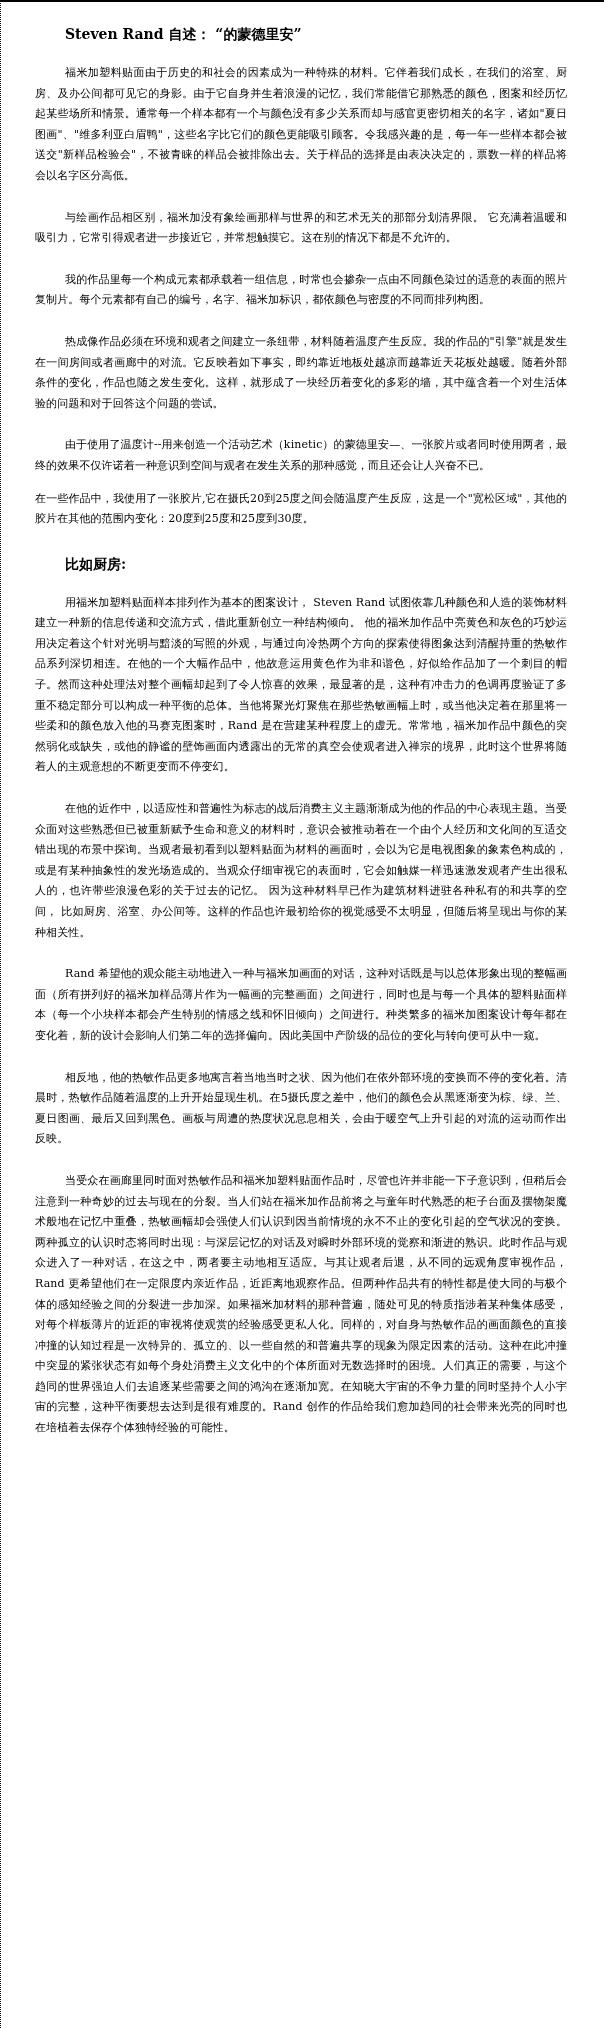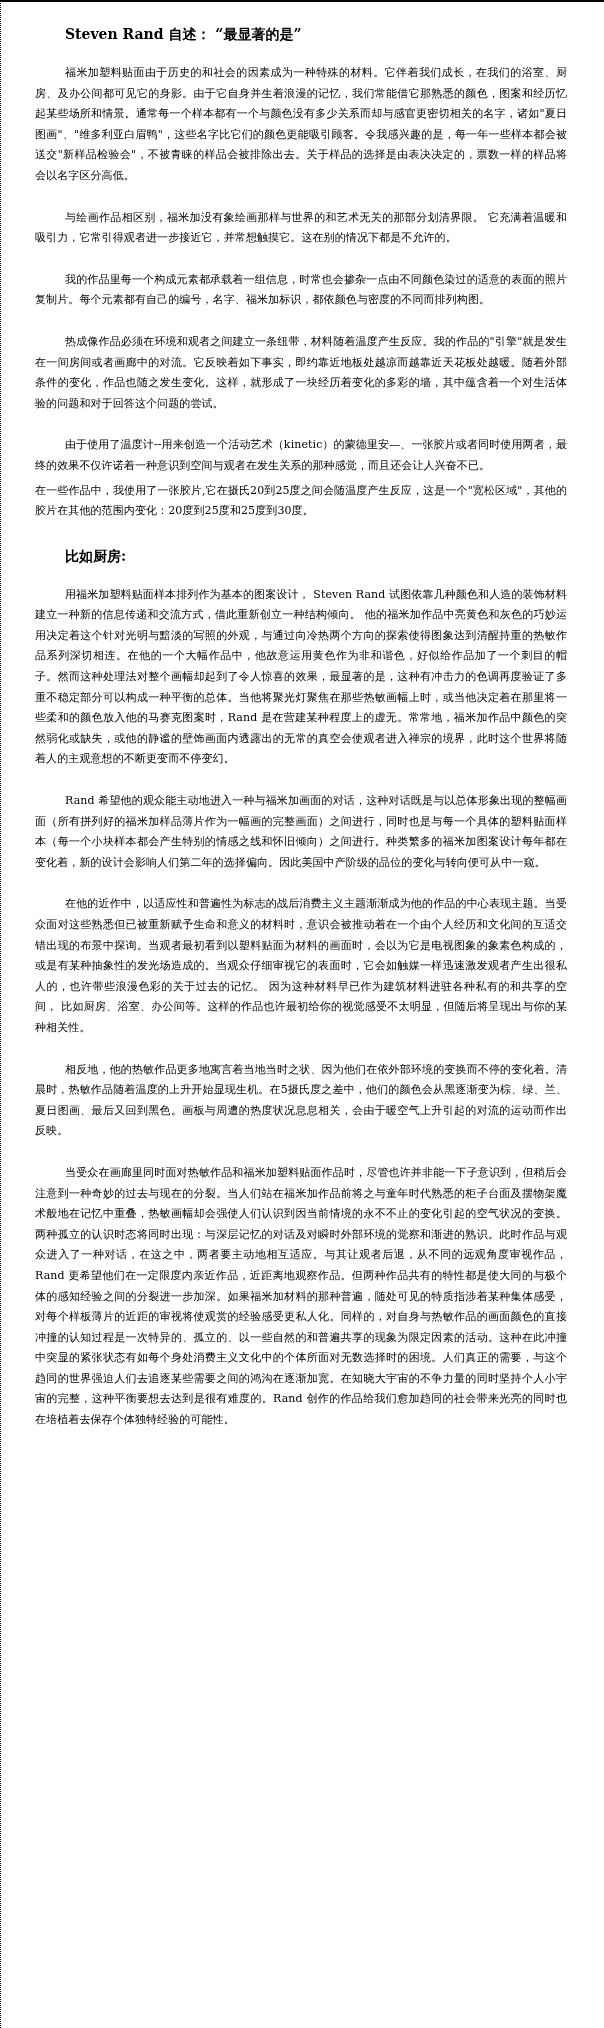--- a/index.html
+++ b/index.html
@@ -43,40 +43,40 @@
     padding-left: 30px;
   }
   p.para {
     font-size: 11px;
     line-height: 20.6px;
     margin: 0 0 21px 0;
     text-indent: 30px;
     text-align: justify;
     letter-spacing: 0.1px;
   }
-  p.para.tight { margin-bottom: 4px; }
+  p.para.tight { margin-bottom: 12px; }
   p.para.noindent { text-indent: 0; }
 </style>
 </head>
 <body>
 
 <div class="page">
   <div class="content">
 
-    <h1 class="title">Steven Rand 自述： “最显著的是”</h1>
+    <h1 class="title">Steven Rand 自述： “的蒙德里安”</h1>
 
     <p class="para">福米加塑料贴面由于历史的和社会的因素成为一种特殊的材料。它伴着我们成长，在我们的浴室、厨房、及办公间都可见它的身影。由于它自身并生着浪漫的记忆，我们常能借它那熟悉的颜色，图案和经历忆起某些场所和情景。通常每一个样本都有一个与颜色没有多少关系而却与感官更密切相关的名字，诸如"夏日图画"、"维多利亚白眉鸭"，这些名字比它们的颜色更能吸引顾客。令我感兴趣的是，每一年一些样本都会被送交"新样品检验会"，不被青睐的样品会被排除出去。关于样品的选择是由表决决定的，票数一样的样品将会以名字区分高低。</p>
     <p class="para">与绘画作品相区别，福米加没有象绘画那样与世界的和艺术无关的那部分划清界限。 它充满着温暖和吸引力，它常引得观者进一步接近它，并常想触摸它。这在别的情况下都是不允许的。</p>
     <p class="para">我的作品里每一个构成元素都承载着一组信息，时常也会掺杂一点由不同颜色染过的适意的表面的照片复制片。每个元素都有自己的编号，名字、福米加标识，都依颜色与密度的不同而排列构图。</p>
     <p class="para">热成像作品必须在环境和观者之间建立一条纽带，材料随着温度产生反应。我的作品的"引擎"就是发生在一间房间或者画廊中的对流。它反映着如下事实，即约靠近地板处越凉而越靠近天花板处越暖。随着外部条件的变化，作品也随之发生变化。这样，就形成了一块经历着变化的多彩的墙，其中蕴含着一个对生活体验的问题和对于回答这个问题的尝试。</p>
     <p class="para tight">由于使用了温度计--用来创造一个活动艺术（kinetic）的蒙德里安—、一张胶片或者同时使用两者，最终的效果不仅许诺着一种意识到空间与观者在发生关系的那种感觉，而且还会让人兴奋不已。</p>
     <p class="para noindent">在一些作品中，我使用了一张胶片,它在摄氏20到25度之间会随温度产生反应，这是一个"宽松区域"，其他的胶片在其他的范围内变化：20度到25度和25度到30度。</p>
 
     <h2 class="section-heading">比如厨房:</h2>
 
     <p class="para">用福米加塑料贴面样本排列作为基本的图案设计， Steven Rand 试图依靠几种颜色和人造的装饰材料建立一种新的信息传递和交流方式，借此重新创立一种结构倾向。 他的福米加作品中亮黄色和灰色的巧妙运用决定着这个针对光明与黯淡的写照的外观，与通过向冷热两个方向的探索使得图象达到清醒持重的热敏作品系列深切相连。在他的一个大幅作品中，他故意运用黄色作为非和谐色，好似给作品加了一个刺目的帽子。然而这种处理法对整个画幅却起到了令人惊喜的效果，最显著的是，这种有冲击力的色调再度验证了多重不稳定部分可以构成一种平衡的总体。当他将聚光灯聚焦在那些热敏画幅上时，或当他决定着在那里将一些柔和的颜色放入他的马赛克图案时，Rand 是在营建某种程度上的虚无。常常地，福米加作品中颜色的突然弱化或缺失，或他的静谧的壁饰画面内透露出的无常的真空会使观者进入禅宗的境界，此时这个世界将随着人的主观意想的不断更变而不停变幻。</p>
+    <p class="para">在他的近作中，以适应性和普遍性为标志的战后消费主义主题渐渐成为他的作品的中心表现主题。当受众面对这些熟悉但已被重新赋予生命和意义的材料时，意识会被推动着在一个由个人经历和文化间的互适交错出现的布景中探询。当观者最初看到以塑料贴面为材料的画面时，会以为它是电视图象的象素色构成的，或是有某种抽象性的发光场造成的。当观众仔细审视它的表面时，它会如触媒一样迅速激发观者产生出很私人的，也许带些浪漫色彩的关于过去的记忆。 因为这种材料早已作为建筑材料进驻各种私有的和共享的空间， 比如厨房、浴室、办公间等。这样的作品也许最初给你的视觉感受不太明显，但随后将呈现出与你的某种相关性。</p>
     <p class="para">Rand 希望他的观众能主动地进入一种与福米加画面的对话，这种对话既是与以总体形象出现的整幅画面（所有拼列好的福米加样品薄片作为一幅画的完整画面）之间进行，同时也是与每一个具体的塑料贴面样本（每一个小块样本都会产生特别的情感之线和怀旧倾向）之间进行。种类繁多的福米加图案设计每年都在变化着，新的设计会影响人们第二年的选择偏向。因此美国中产阶级的品位的变化与转向便可从中一窥。</p>
-    <p class="para">在他的近作中，以适应性和普遍性为标志的战后消费主义主题渐渐成为他的作品的中心表现主题。当受众面对这些熟悉但已被重新赋予生命和意义的材料时，意识会被推动着在一个由个人经历和文化间的互适交错出现的布景中探询。当观者最初看到以塑料贴面为材料的画面时，会以为它是电视图象的象素色构成的，或是有某种抽象性的发光场造成的。当观众仔细审视它的表面时，它会如触媒一样迅速激发观者产生出很私人的，也许带些浪漫色彩的关于过去的记忆。 因为这种材料早已作为建筑材料进驻各种私有的和共享的空间， 比如厨房、浴室、办公间等。这样的作品也许最初给你的视觉感受不太明显，但随后将呈现出与你的某种相关性。</p>
     <p class="para">相反地，他的热敏作品更多地寓言着当地当时之状、因为他们在依外部环境的变换而不停的变化着。清晨时，热敏作品随着温度的上升开始显现生机。在5摄氏度之差中，他们的颜色会从黑逐渐变为棕、绿、兰、夏日图画、最后又回到黑色。画板与周遭的热度状况息息相关，会由于暖空气上升引起的对流的运动而作出反映。</p>
     <p class="para">当受众在画廊里同时面对热敏作品和福米加塑料贴面作品时，尽管也许并非能一下子意识到，但稍后会注意到一种奇妙的过去与现在的分裂。当人们站在福米加作品前将之与童年时代熟悉的柜子台面及摆物架魔术般地在记忆中重叠，热敏画幅却会强使人们认识到因当前情境的永不不止的变化引起的空气状况的变换。两种孤立的认识时态将同时出现：与深层记忆的对话及对瞬时外部环境的觉察和渐进的熟识。此时作品与观众进入了一种对话，在这之中，两者要主动地相互适应。与其让观者后退，从不同的远观角度审视作品，Rand 更希望他们在一定限度内亲近作品，近距离地观察作品。但两种作品共有的特性都是使大同的与极个体的感知经验之间的分裂进一步加深。如果福米加材料的那种普遍，随处可见的特质指涉着某种集体感受，对每个样板薄片的近距的审视将使观赏的经验感受更私人化。同样的，对自身与热敏作品的画面颜色的直接冲撞的认知过程是一次特异的、孤立的、以一些自然的和普遍共享的现象为限定因素的活动。这种在此冲撞中突显的紧张状态有如每个身处消费主义文化中的个体所面对无数选择时的困境。人们真正的需要，与这个趋同的世界强迫人们去追逐某些需要之间的鸿沟在逐渐加宽。在知晓大宇宙的不争力量的同时坚持个人小宇宙的完整，这种平衡要想去达到是很有难度的。Rand 创作的作品给我们愈加趋同的社会带来光亮的同时也在培植着去保存个体独特经验的可能性。</p>
 
   </div>
 </div>
 
 </body></html>

